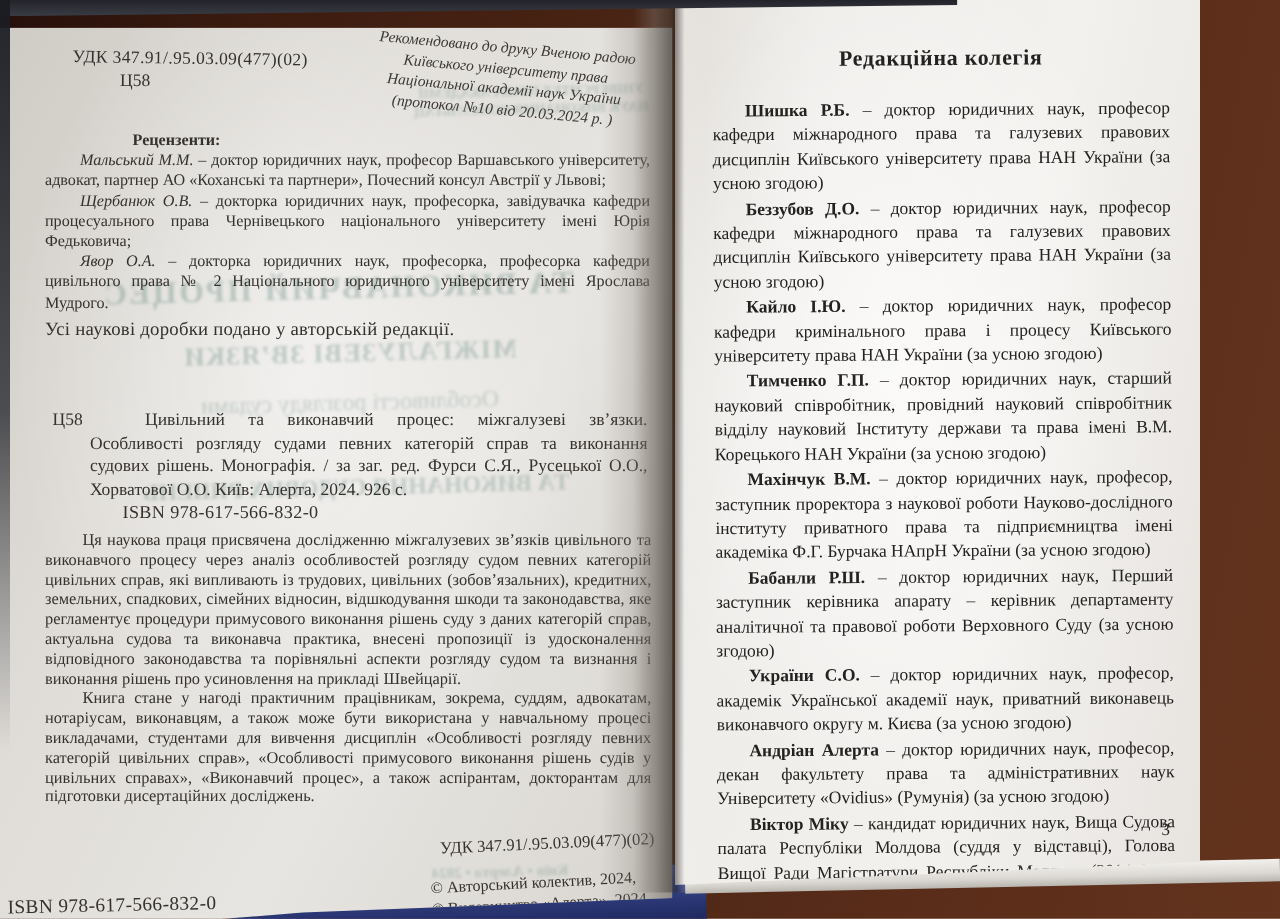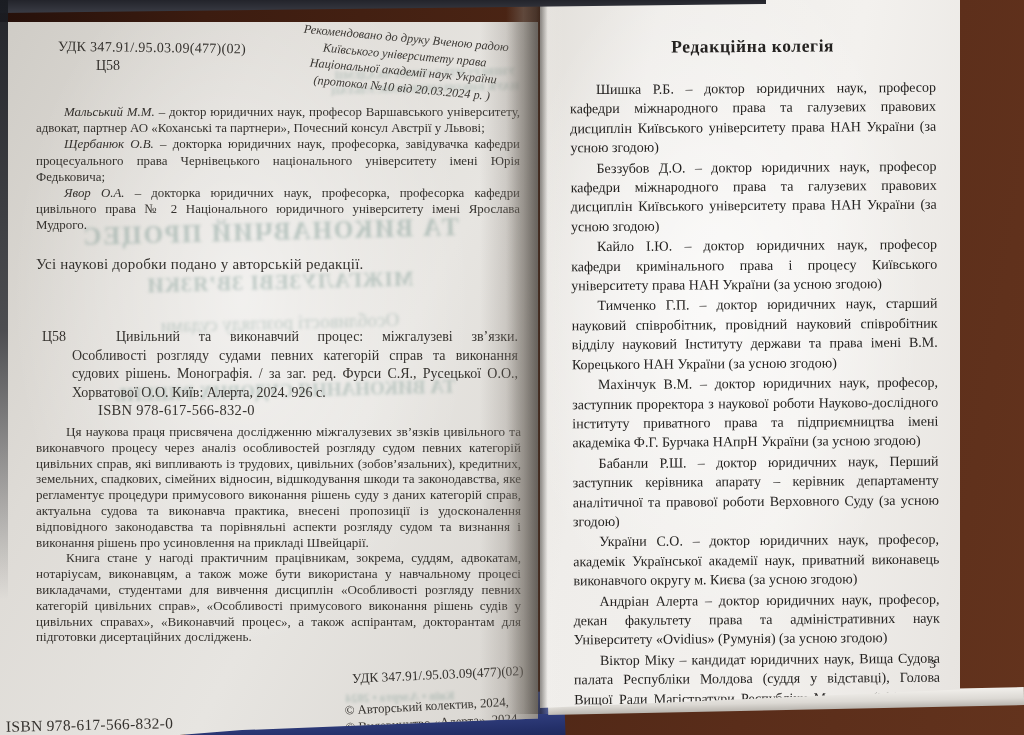--- a/index.html
+++ b/index.html
@@ -74,21 +74,21 @@
     left:540px;top:0;width:420px;height:708px;z-index:2;
     background:
       radial-gradient(ellipse at 42% 42%, rgba(255,255,255,.7) 0%, rgba(255,255,255,0) 60%),
       linear-gradient(100deg,#e2dfda 0%,#efedea 22%,#f3f1ee 60%,#e7e4e0 100%);
     clip-path:polygon(0 0,100% 0,100% 97.4%,0 100%);
     color:#242220;
   }
   .rp-inner{position:absolute;left:32px;right:22px;top:36px;transform:rotate(-.4deg);}
   .rp-title{text-align:center;font-weight:bold;font-size:17.5px;letter-spacing:.6px;margin:0 0 22px 0;}
   .editors p{margin:0 0 1px 0;font-size:14px;line-height:19.4px;text-align:justify;text-indent:26px;}
-  .editors .nm{font-weight:normal;}
+  .editors .nm{font-weight:bold;}
   .page-num{position:absolute;right:24px;top:656px;font-size:13.5px;}
   
   .top-edge{left:0;top:0;width:766px;height:13px;z-index:4;
     background:linear-gradient(180deg,#23242b 0%,#3a3c45 100%);
     clip-path:polygon(0 0,100% 0,100% 30%,0 100%);}
   .left-edge{left:0;top:0;width:8px;height:600px;z-index:4;
     background:linear-gradient(180deg,rgba(26,28,34,.95) 0%,rgba(30,32,38,.75) 55%,rgba(30,32,38,0) 100%);}
 </style>
 </head>
 <body>
@@ -108,20 +108,21 @@
   <div class="layer udk-code-top">Ц58</div>
 
   <div class="layer approval">
     <div>Рекомендовано до друку Вченою радою</div>
     <div>Київського університету права</div>
     <div>Національної академії наук України</div>
     <div>(протокол №10 від 20.03.2024 р. )</div>
   </div>
 
   <div class="layer reviewers">
+    <div class="head">Рецензенти:</div>
     <p><span class="nm">Мальський М.М.</span><span> – доктор юридичних наук, професор Варшавського університету, адвокат, партнер АО «Коханські та партнери», Почесний консул Австрії у Львові;</span></p>
     <p><span class="nm">Щербанюк О.В.</span><span> – докторка юридичних наук, професорка, завідувачка кафедри процесуального права Чернівецького національного університету імені Юрія Федьковича;</span></p>
     <p><span class="nm">Явор О.А.</span><span> – докторка юридичних наук, професорка, професорка кафедри цивільного права № 2 Національного юридичного університету імені Ярослава Мудрого.</span></p>
   </div>
 
   <div class="layer note">Усі наукові доробки подано у авторській редакції.</div>
 
   <div class="layer cip">
     <span class="code">Ц58</span>
     <p>Цивільний та виконавчий процес: міжгалузеві зв’язки. Особливості розгляду судами певних категорій справ та виконання судових рішень. Монографія. / за заг. ред. Фурси С.Я., Русецької О.О., Хорватової О.О. Київ: Алерта, 2024. 926 с.</p>

